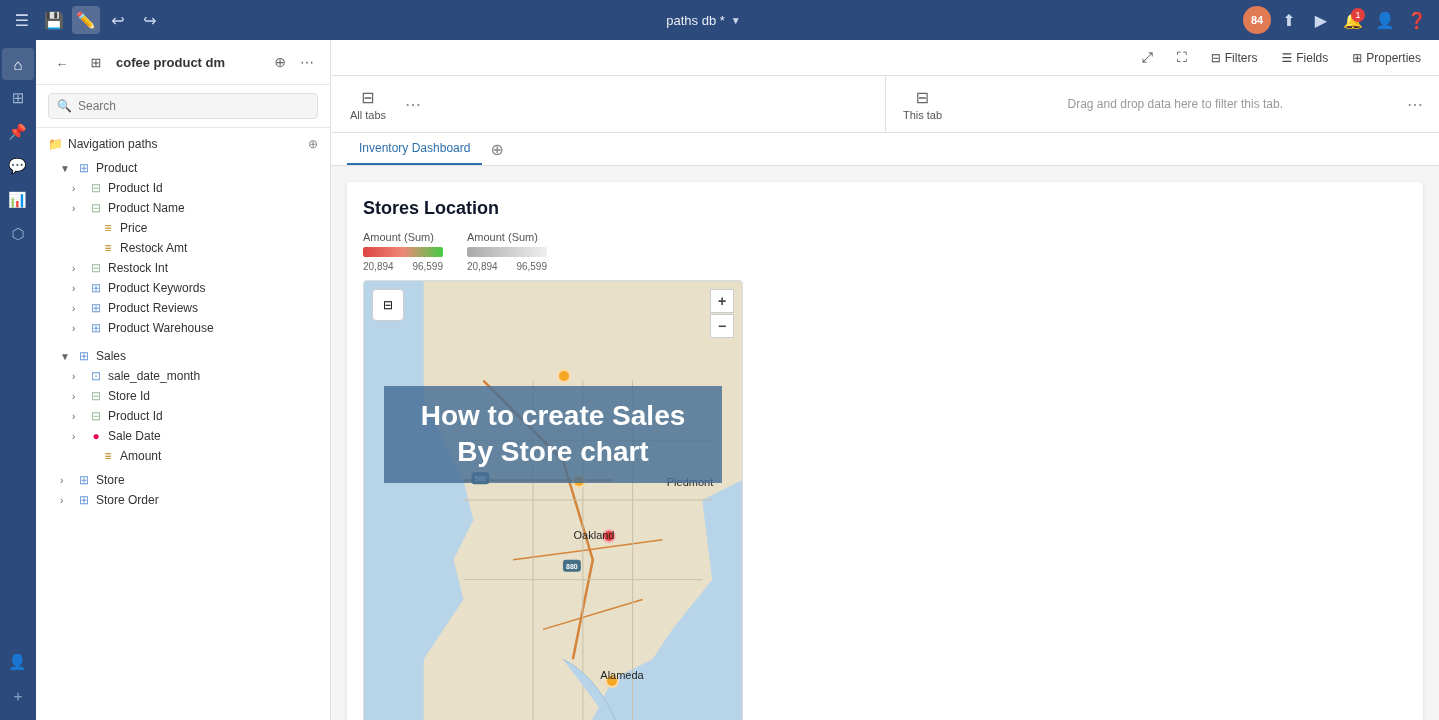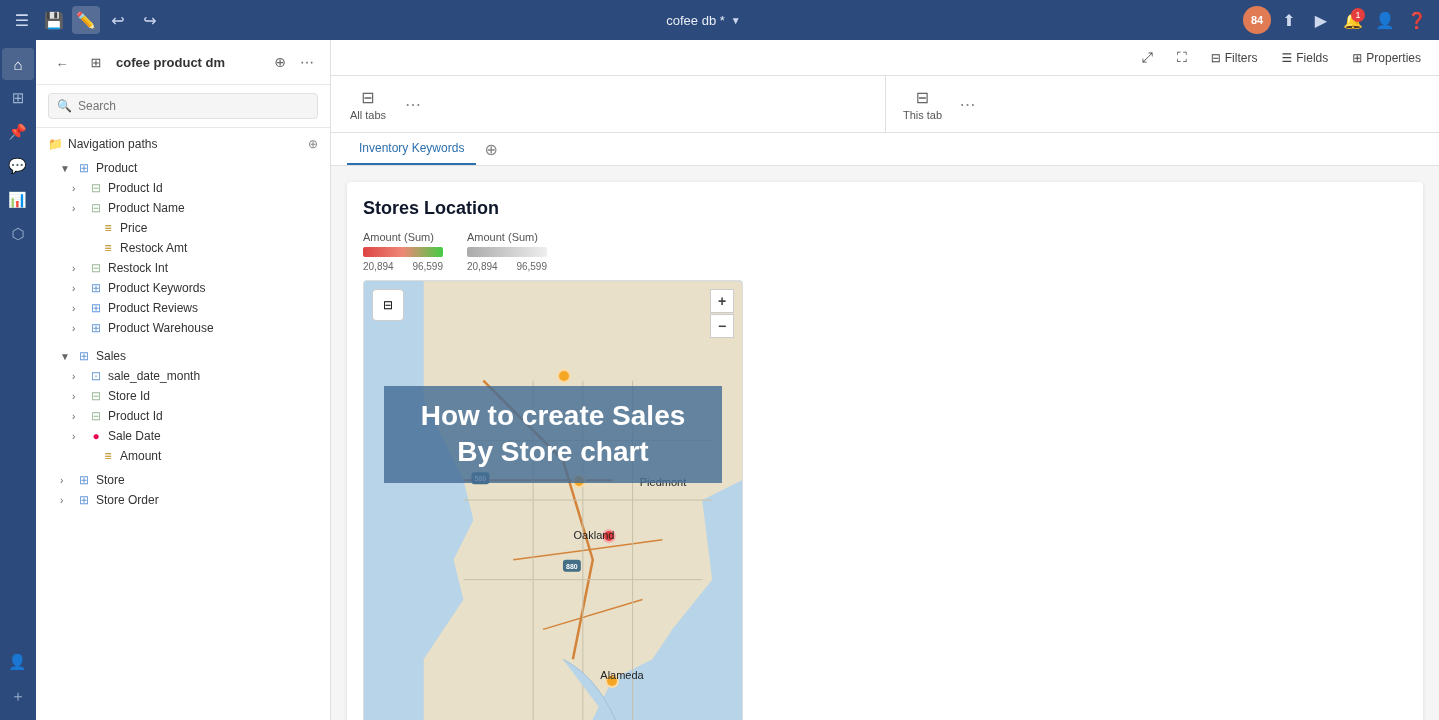--- a/index.html
+++ b/index.html
@@ -104,21 +104,21 @@
 
 <div class="topbar">
   <div class="topbar-left">
     <div class="topbar-icon">☰</div>
     <div class="topbar-icon">💾</div>
     <div class="topbar-icon active" style="background:rgba(255,255,255,0.2); color:white;">✏️</div>
     <div class="topbar-icon">↩</div>
     <div class="topbar-icon">↪</div>
   </div>
   <div class="topbar-center">
-    <span>cofee db *</span>
+    <span>paths db *</span>
     <span style="color:#cdd8ee; font-size:10px;">▼</span>
   </div>
   <div class="topbar-right">
     <div class="avatar">84</div>
     <div class="topbar-icon">⬆</div>
     <div class="topbar-icon">▶</div>
     <div class="topbar-icon badge-btn">
       🔔
       <span class="badge">1</span>
     </div>
@@ -294,27 +294,30 @@
           <span>All tabs</span>
         </div>
         <div class="filter-more">⋯</div>
       </div>
       <div class="filter-divider"></div>
       <div class="filter-panel">
         <div class="filter-panel-label">
           <span class="icon">⊟</span>
           <span>This tab</span>
         </div>
+        <div class="filter-drop-area">
+          <span>Drag and drop data here to filter this tab.</span>
+        </div>
         <div class="filter-more">⋯</div>
       </div>
     </div>
 
     <div class="tab-bar">
       <div class="tab active">
-        <span>Inventory Keywords</span>
+        <span>Inventory Dashboard</span>
       </div>
       <div class="tab-add">⊕</div>
     </div>
 
     <div class="map-content">
       <div class="map-container">
         <div class="map-title">Stores Location</div>
 
         <div class="legend-row">
           <div class="legend-item">
@@ -376,21 +379,21 @@
           <div class="map-controls">
             <div class="map-ctrl-btn">+</div>
             <div class="map-ctrl-btn">−</div>
           </div>
           
           <div class="map-dot" style="left:200px; top:95px;"></div>
           <div class="map-dot" style="left:215px; top:200px;"></div>
           <div class="map-dot red" style="left:245px; top:255px;"></div>
           <div class="map-dot" style="left:248px; top:400px;"></div>
           
-          <div class="map-label" style="left:299px; top:195px;">Piedmont</div>
+          <div class="map-label" style="left:326px; top:195px;">Piedmont</div>
           <div class="map-label" style="left:230px; top:248px;">Oakland</div>
           <div class="map-label" style="left:258px; top:388px;">Alameda</div>
           
           <div class="overlay">
             <div class="overlay-text">How to create Sales By Store chart</div>
           </div>
         </div>
 
       </div>
     </div>

